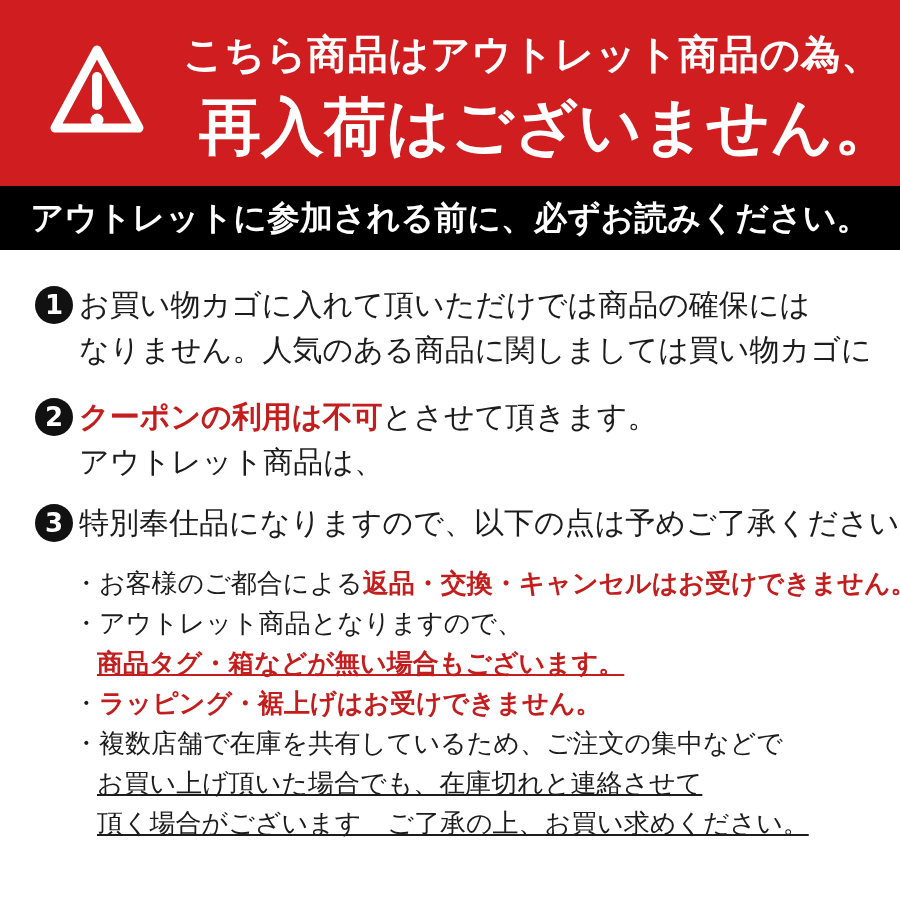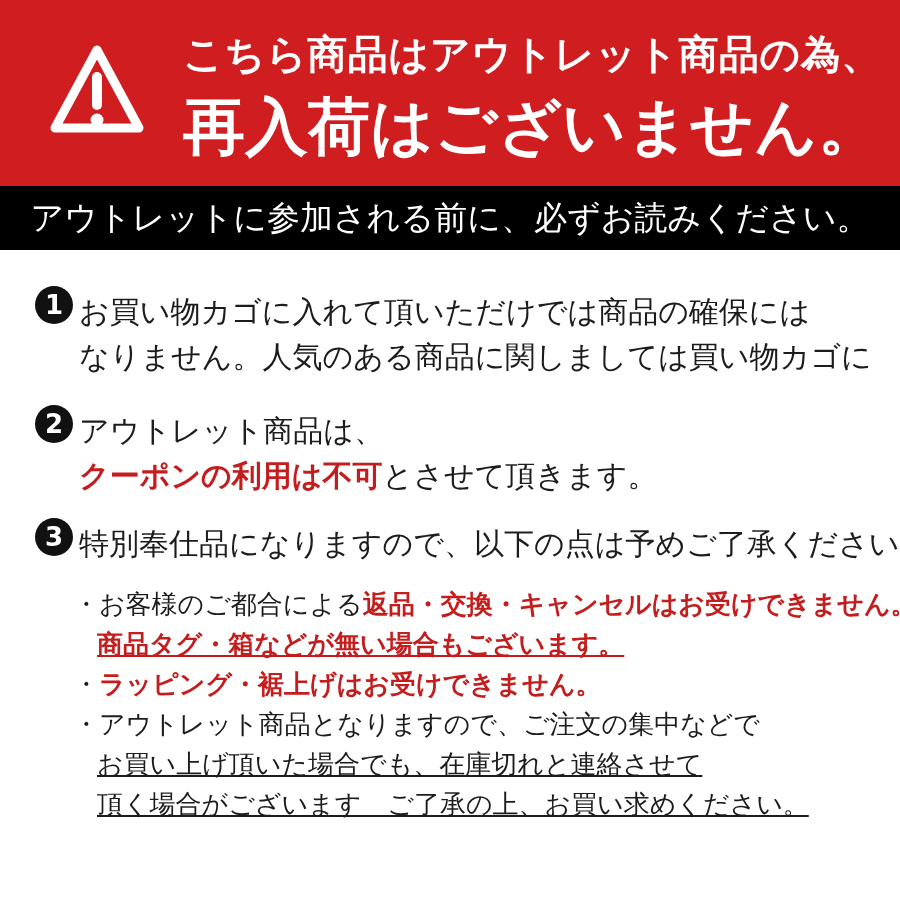--- a/index.html
+++ b/index.html
@@ -6,37 +6,37 @@
   html,body { width:900px; height:900px; background:#ffffff; overflow:hidden;
     font-family:"DejaVu Sans","Liberation Sans",sans-serif; }
 
   .page { width:768px; height:900px; background:#ffffff;border-radius:19px; }
 
   
   .red-banner { position:relative; width:900px; height:186px; background:#d01d1f; }
   .warning-icon { position:absolute; left:48px; top:40px; width:98px; height:102px; }
   .banner-text { position:absolute; left:183px; top:26px; color:#ffffff; white-space:nowrap; }
   .banner-line1 { font-size:40px; font-weight:bold; letter-spacing:0.5px; line-height:56px; }
-  .banner-line2 { font-size:62px; font-weight:bold; letter-spacing:0.5px; line-height:78px; margin-top:6px; }
+  .banner-line2 { font-size:62px; font-weight:bold; letter-spacing:0.5px; line-height:78px; margin-top:6px;margin-left:16px; }
 
   
   .notice-bar { width:900px; height:64px; background:#000000; color:#ffffff;
     display:flex; align-items:center; justify-content:center;
-    font-size:33px; font-weight:normal; white-space:nowrap; }
+    font-size:33px; font-weight:bold; white-space:nowrap; }
 
   
   .body { padding:32px 0 0 35px; color:#1c1c1c; }
   .note { display:flex; align-items:flex-start; }
   .note-1 { margin-bottom:22px; }
   .note-2 { margin-bottom:16px; }
   .note-3 { margin-bottom:18px; }
   .num-badge { flex:0 0 auto; width:38px; height:38px; margin:4px 6px 0 0;
     background:#111111; color:#ffffff; border-radius:50%;
     font-size:26px; font-weight:bold; line-height:38px; text-align:center; }
-  .note-lines { font-size:30px; line-height:45px; white-space:nowrap;margin-top:7px; }
+  .note-lines { font-size:30px; line-height:45px; white-space:nowrap; }
   .red { color:#c31d1d; font-weight:bold; }
 
   .bullets { padding-left:38px; font-size:26px; line-height:40px; white-space:nowrap; }
   .blt-line { }
   .blt-indent { padding-left:24px;text-decoration:underline; }
 </style>
 </head>
 <body>
 
 <div class="page">
@@ -65,35 +65,36 @@
       <span class="num-badge">1</span>
       <div class="note-lines">
         <div class="note-line">お買い物カゴに入れて頂いただけでは商品の確保には</div>
         <div class="note-line">なりません。人気のある商品に関しましては買い物カゴに</div>
       </div>
     </section>
 
     <section class="note note-2">
       <span class="num-badge">2</span>
       <div class="note-lines">
+        <div class="note-line"><span class="red">クーポンの利用は不可</span><span>とさせて頂きます。</span></div>
         <div class="note-line">アウトレット商品は、</div>
-        <div class="note-line"><span class="red">クーポンの利用は不可</span><span>とさせて頂きます。</span></div>
       </div>
     </section>
 
     <section class="note note-3">
       <span class="num-badge">3</span>
       <div class="note-lines">
         <div class="note-line">特別奉仕品になりますので、以下の点は予めご了承ください。</div>
       </div>
     </section>
 
     <div class="bullets">
       <div class="blt-line"><span>・お客様のご都合による</span><span class="red">返品・交換・キャンセルはお受けできません。</span></div>
+      <div class="blt-line">・アウトレット商品となりますので、</div>
       <div class="blt-line blt-indent red">商品タグ・箱などが無い場合もございます。</div>
       <div class="blt-line"><span>・</span><span class="red">ラッピング・裾上げはお受けできません。</span></div>
-      <div class="blt-line">・アウトレット商品となりますので、ご注文の集中などで</div>
+      <div class="blt-line">・複数店舗で在庫を共有しているため、ご注文の集中などで</div>
       <div class="blt-line blt-indent">お買い上げ頂いた場合でも、在庫切れと連絡させて</div>
       <div class="blt-line blt-indent">頂く場合がございます　ご了承の上、お買い求めください。</div>
     </div>
 
   </main>
 </div>
 
 </body></html>

